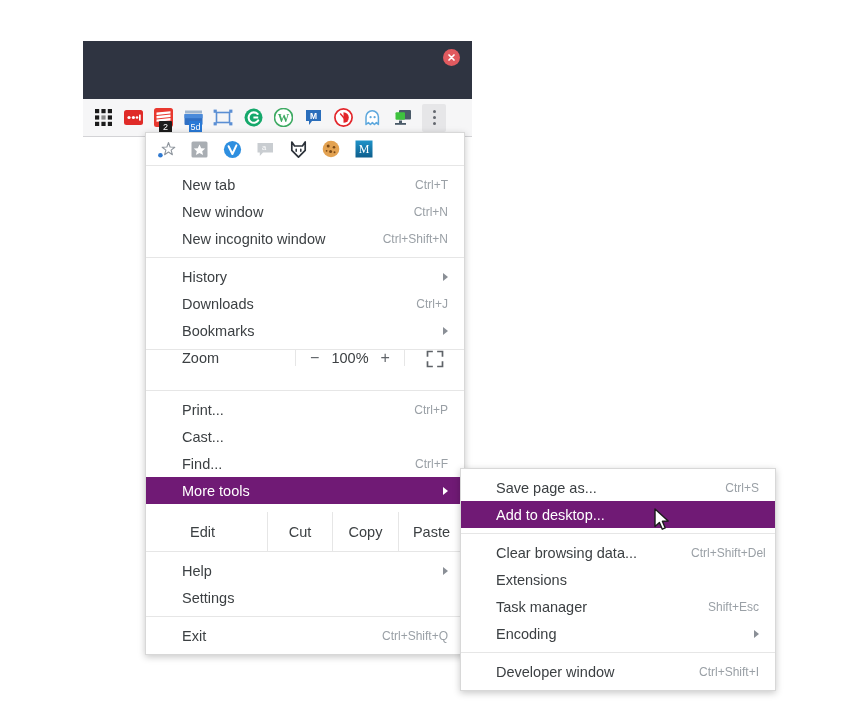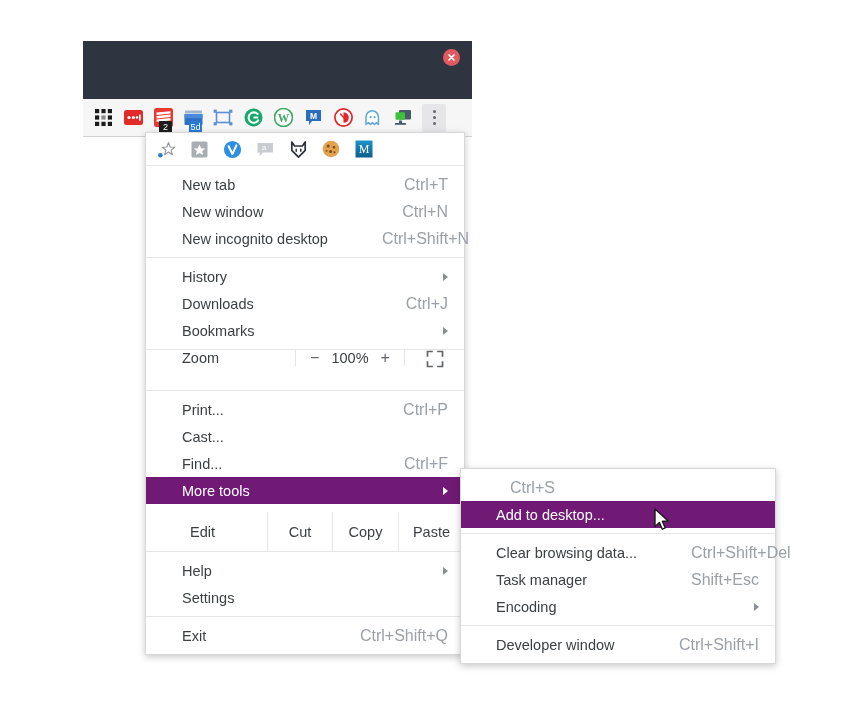--- a/index.html
+++ b/index.html
@@ -162,21 +162,21 @@
     align-items: center;
     padding: 0 16px 0 36px;
     box-sizing: border-box;
     position: relative;
     white-space: nowrap;
     gap: 40px;
   }
   .menu-item .label { flex: 1 1 auto; }
   .menu-item .accel {
     color: #9aa0a6;
-    font-size: 16px;
+    font-size: 12px;
     padding-left: 14px;
   }
   .menu-item.selected {
     background: #701a75;
     color: #ffffff;
   }
   .arrow {
     width: 0;
     height: 0;
     border-top: 4px solid transparent;
@@ -450,21 +450,21 @@
   <div class="menu-group">
     <div class="menu-item">
       <span class="label">New tab</span>
       <span class="accel">Ctrl+T</span>
     </div>
     <div class="menu-item">
       <span class="label">New window</span>
       <span class="accel">Ctrl+N</span>
     </div>
     <div class="menu-item">
-      <span class="label">New incognito desktop</span>
+      <span class="label">New incognito window</span>
       <span class="accel">Ctrl+Shift+N</span>
     </div>
   </div>
 
   <div class="menu-group">
     <div class="menu-item">
       <span class="label">History</span>
       <span class="arrow"></span>
     </div>
     <div class="menu-item">
@@ -532,31 +532,35 @@
       <span class="accel">Ctrl+Shift+Q</span>
     </div>
   </div>
 
 </div>
 
 <div class="submenu">
 
   <div class="menu-group">
     <div class="menu-item">
+      <span class="label">Save page as...</span>
       <span class="accel">Ctrl+S</span>
     </div>
     <div class="menu-item selected">
       <span class="label">Add to desktop...</span>
     </div>
   </div>
 
   <div class="menu-group">
     <div class="menu-item">
       <span class="label">Clear browsing data...</span>
       <span class="accel">Ctrl+Shift+Del</span>
+    </div>
+    <div class="menu-item">
+      <span class="label">Extensions</span>
     </div>
     <div class="menu-item">
       <span class="label">Task manager</span>
       <span class="accel">Shift+Esc</span>
     </div>
     <div class="menu-item">
       <span class="label">Encoding</span>
       <span class="arrow"></span>
     </div>
   </div>

